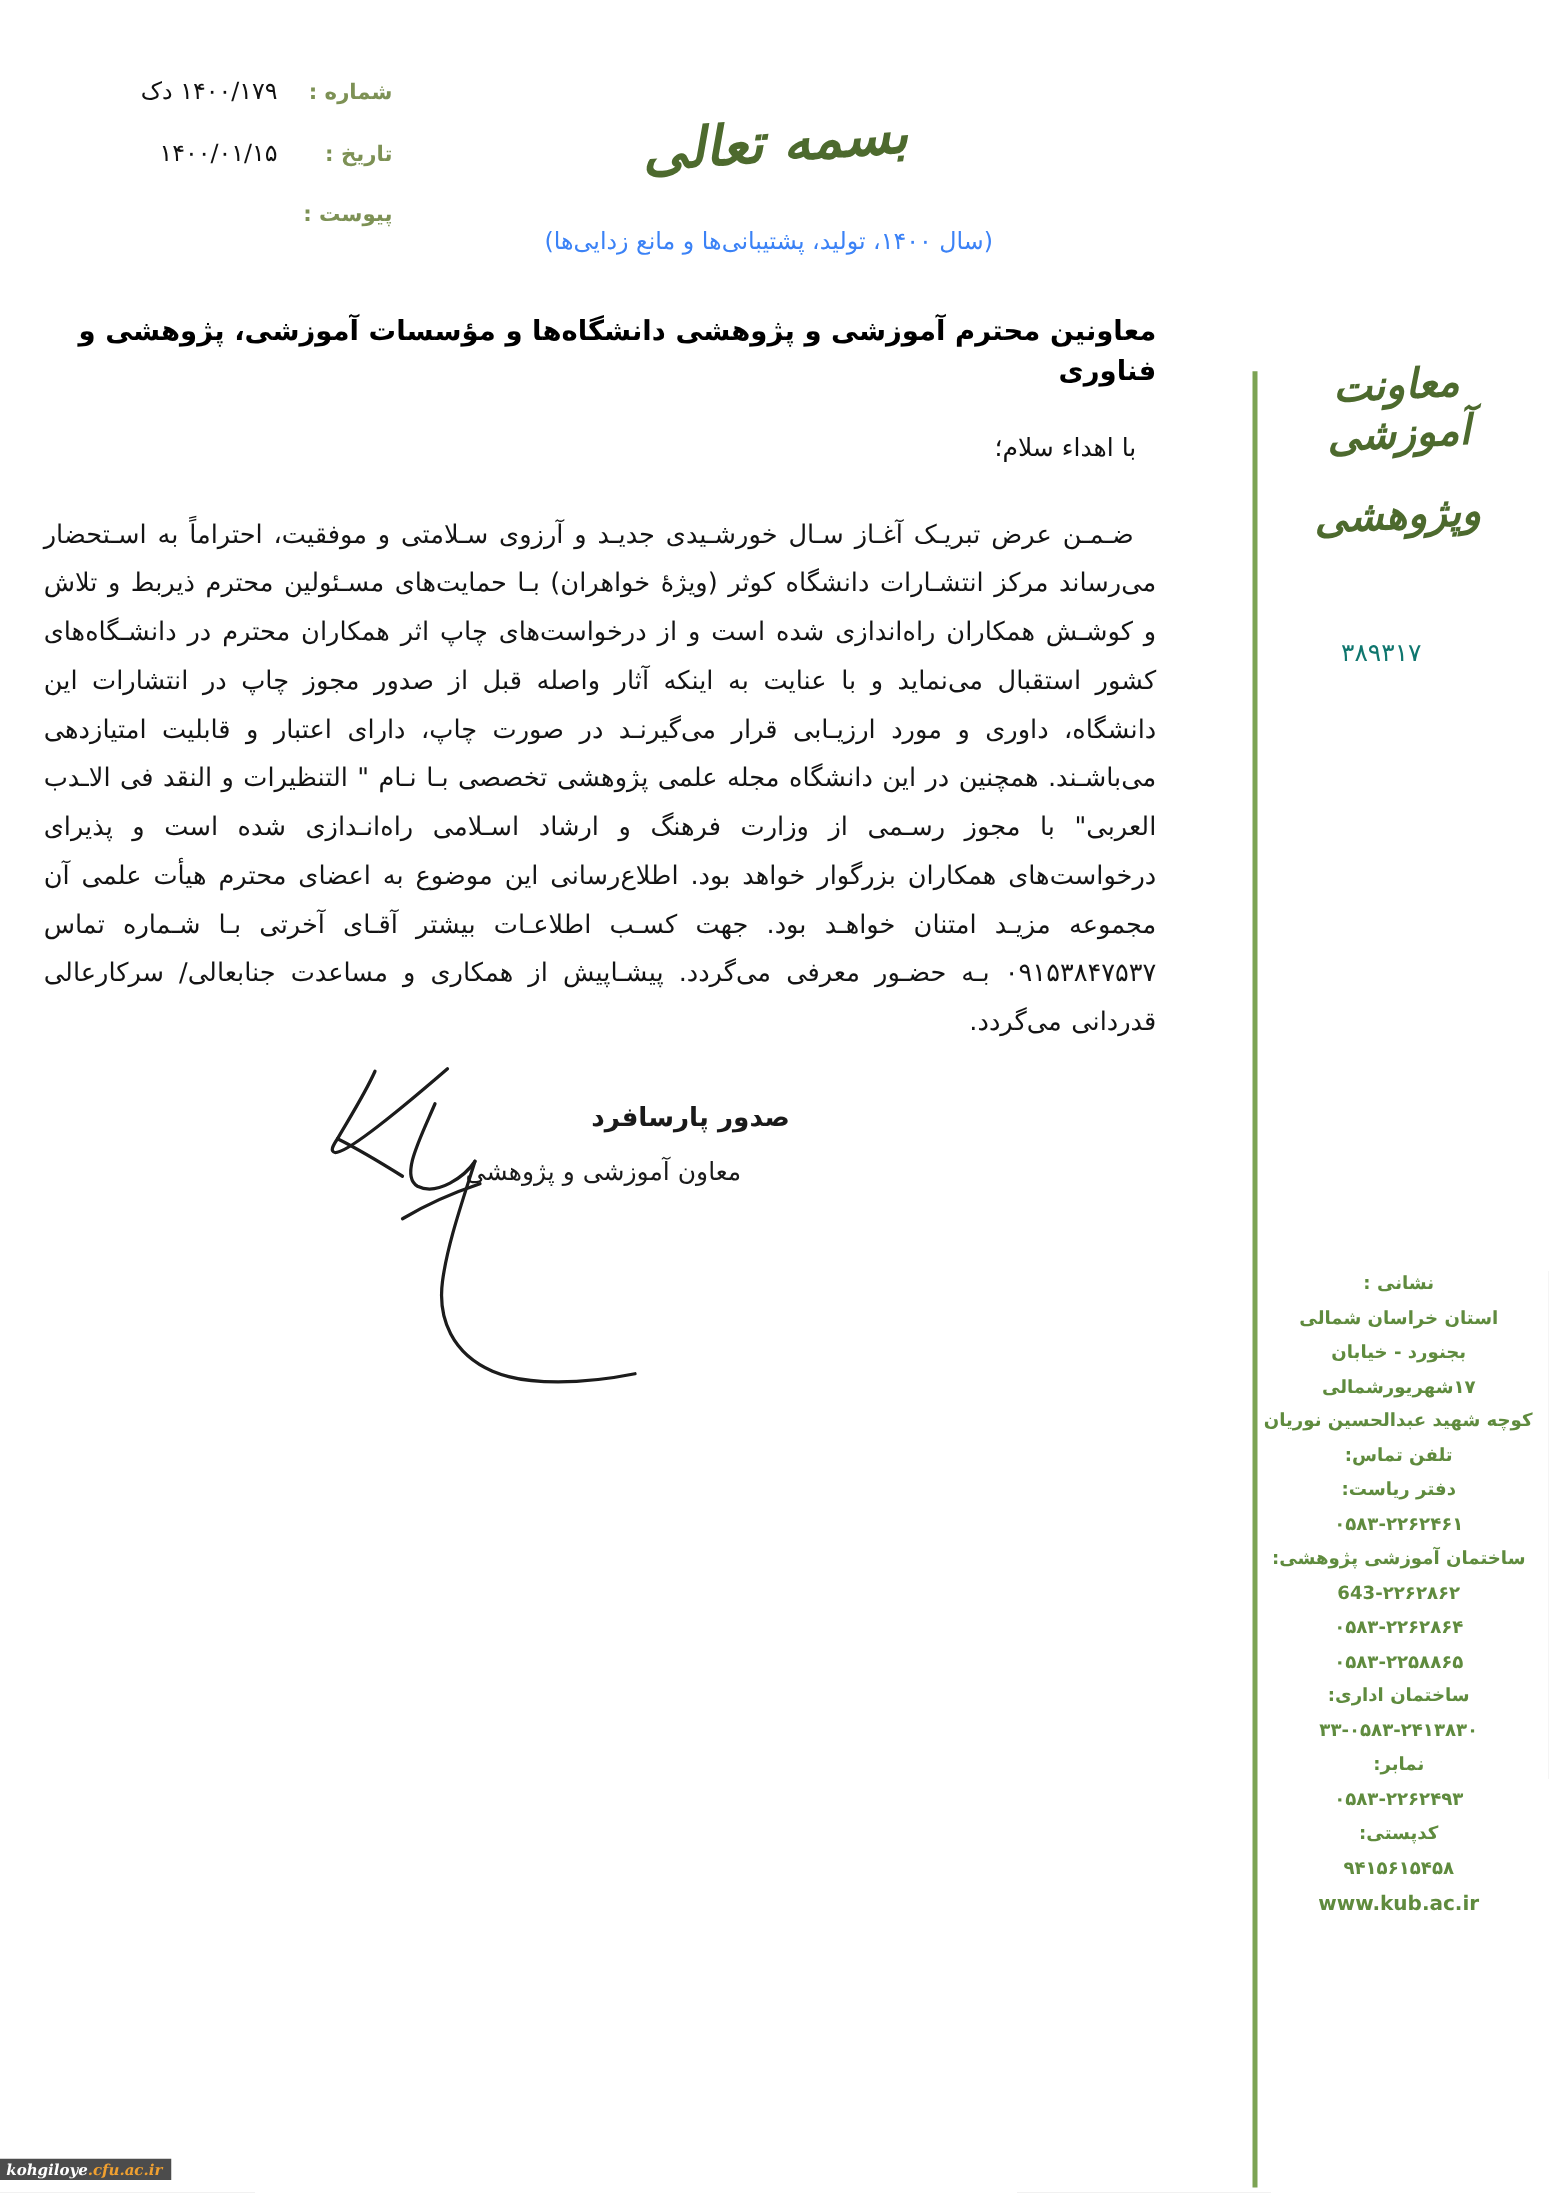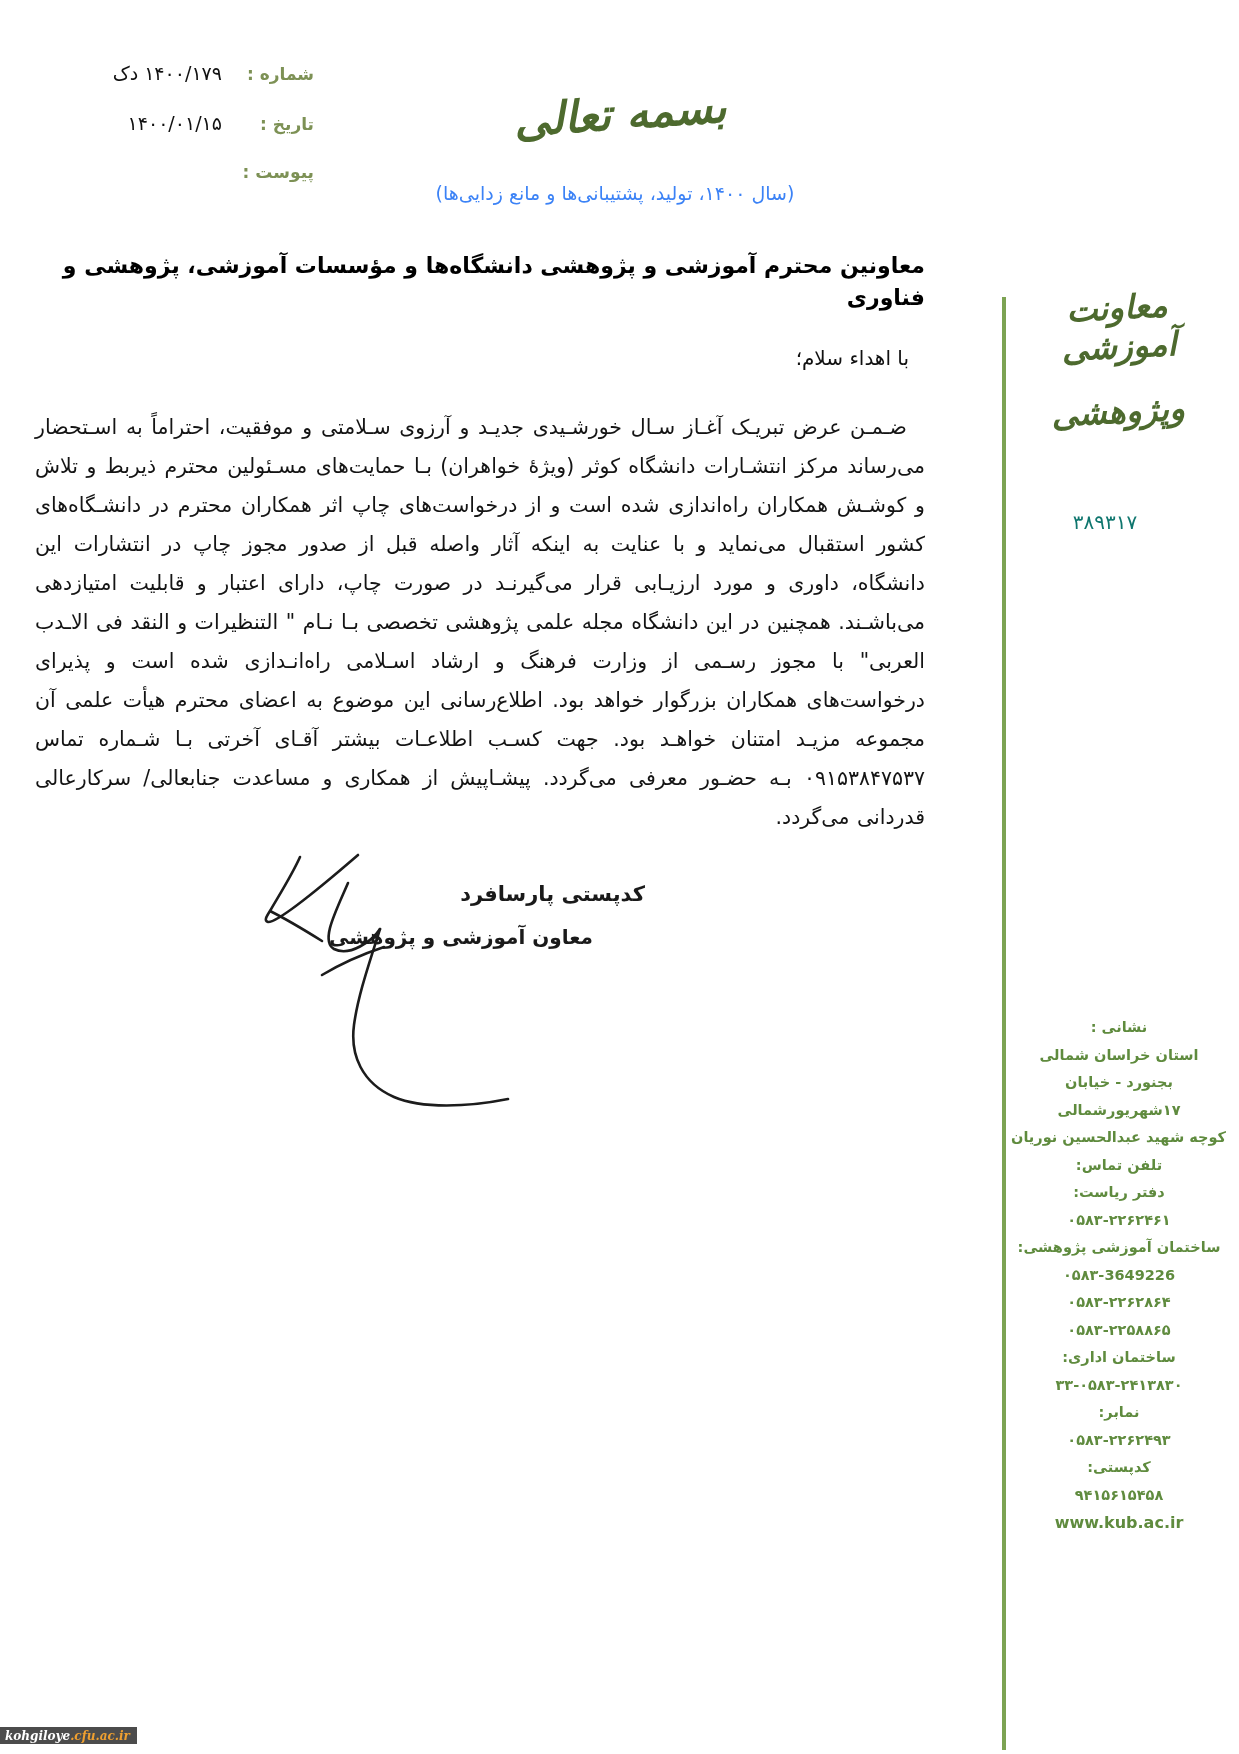--- a/index.html
+++ b/index.html
@@ -51,21 +51,21 @@
   .body-par{
     position:absolute;top:158px;right:0;width:890px;
     font-size:20.5px;line-height:39px;color:#141414;
     text-align:justify;text-align-last:right;direction:rtl;
     text-indent:18px;word-spacing:1px;
   }
   
   .sig-name{position:absolute;left:455px;top:882px;width:195px;text-align:center;
     font-size:21px;font-weight:bold;direction:rtl;white-space:nowrap;}
   .sig-title{position:absolute;left:378px;top:925px;width:215px;text-align:center;
-    font-size:20px;font-weight:bold;direction:rtl;white-space:nowrap;}
+    font-size:20px;font-weight:normal;direction:rtl;white-space:nowrap;}
   .sig-svg{position:absolute;left:262px;top:845px;}
   
   .watermark{
     position:absolute;left:0;top:1727px;height:17px;
     background:#4c4c4c;display:flex;align-items:center;
     padding:0 7px 0 5px;
     font-family:"DejaVu Serif","Liberation Serif",serif;
     font-style:italic;font-weight:bold;font-size:12px;white-space:nowrap;
   }
   .wm-white{color:#ffffff;}
@@ -103,21 +103,21 @@
   <div class="address">
     <div>نشانی :</div>
     <div>استان خراسان  شمالی</div>
     <div>بجنورد - خیابان</div>
     <div>۱۷شهریورشمالی</div>
     <div>کوچه شهید عبدالحسین نوریان</div>
     <div>تلفن  تماس:</div>
     <div>دفتر ریاست:</div>
     <div>۰۵۸۳-۲۲۶۲۴۶۱</div>
     <div>ساختمان آموزشی پژوهشی:</div>
-    <div>۰۵۸۳-3649226</div>
+    <div>643-۲۲۶۲۸۶۲</div>
     <div>۰۵۸۳-۲۲۶۲۸۶۴</div>
     <div>۰۵۸۳-۲۲۵۸۸۶۵</div>
     <div>ساختمان اداری:</div>
     <div>۳۳-۰۵۸۳-۲۴۱۳۸۳۰</div>
     <div>نمابر:</div>
     <div>۰۵۸۳-۲۲۶۲۴۹۳</div>
     <div>کدپستی:</div>
     <div>۹۴۱۵۶۱۵۴۵۸</div>
     <div class="url">www.kub.ac.ir</div>
   </div>
@@ -132,21 +132,21 @@
     <svg width="310" height="280" viewBox="0 0 310 280" aria-hidden="true">
       <g fill="none" stroke="#1c1c1c" stroke-width="2.6" stroke-linecap="round">
         <path d="M38 12 C30 30 16 52 8 66 C4 72 2 76 6 77 C14 78 52 48 96 10"></path>
         <path d="M8 66 C20 72 44 86 60 96"></path>
         <path d="M86 38 C74 66 58 96 72 104 C88 112 110 96 118 84"></path>
         <path d="M118 84 C108 116 96 150 92 180 C88 210 100 238 132 252 C160 264 206 262 246 254"></path>
         <path d="M60 130 C80 118 104 108 122 102"></path>
       </g>
     </svg>
   </span>
-  <div class="sig-name">کدپستی پارسافرد</div>
+  <div class="sig-name">صدور پارسافرد</div>
   <div class="sig-title">معاون آموزشی و پژوهشی</div>
 
   <div class="watermark">
     <span class="wm-white">kohgiloye</span>
       <span class="wm-orange">.cfu.ac.ir</span>
   </div>
 
 </div>
 
 </body></html>

